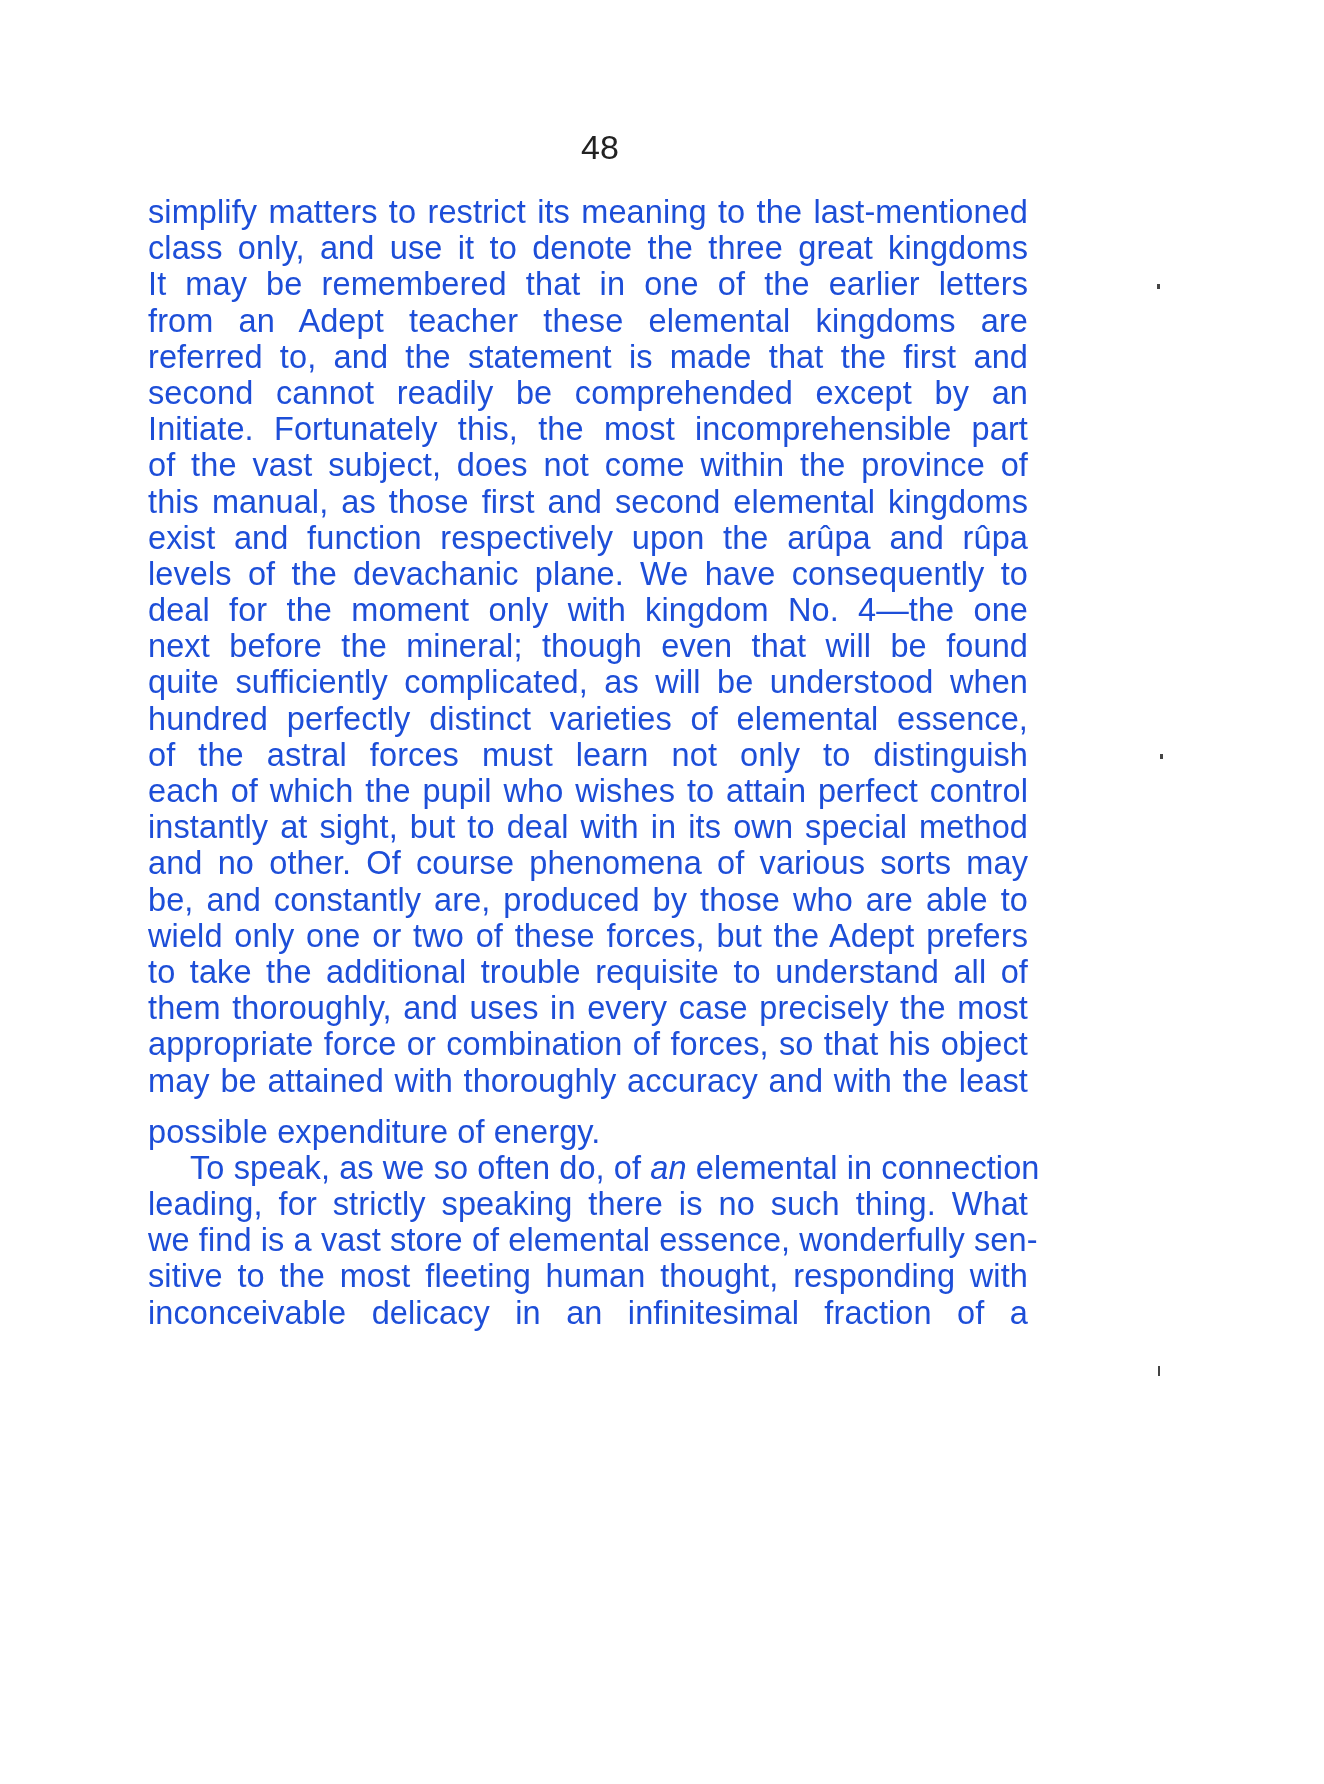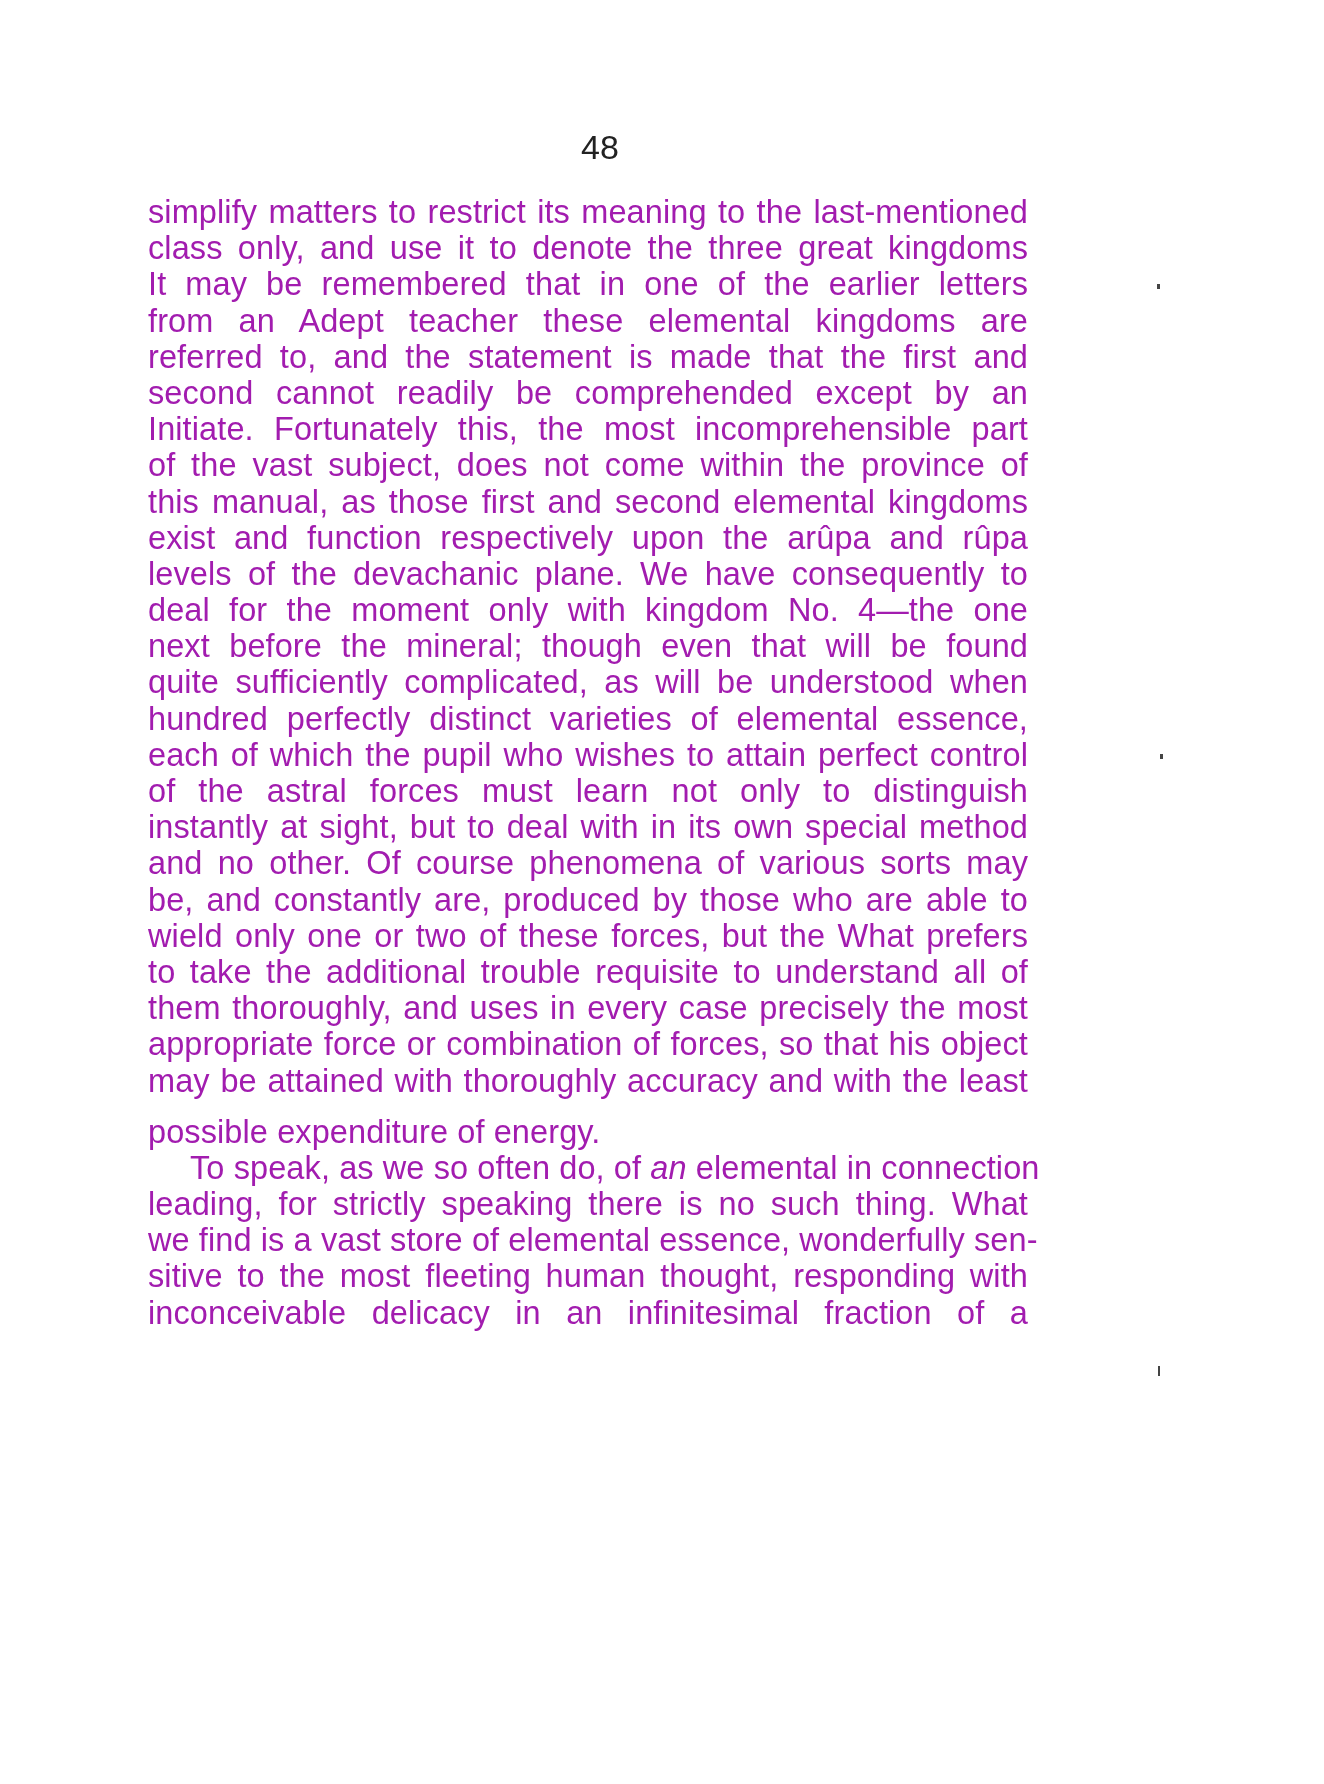--- a/index.html
+++ b/index.html
@@ -12,21 +12,21 @@
     .page-number {
       position: absolute; top: 112px; left: 0; width: 1200px;
       text-align: center; font-size: 34px; color: #222;
     }
     .text-block {
       position: absolute; left: 148px; top: 178px; width: 880px;
     }
     .line {
       display: block; font-size: 32.5px; line-height: 36.2px; height: 36.2px;
       text-align: justify; text-align-last: justify; white-space: nowrap;
-      letter-spacing: 0.1px; color: #a21caf;
+      letter-spacing: 0.1px; color: #1d4ed8;
     }
     .line.last { text-align-last: left; margin-top: 15px; }
     .line.indent { padding-left: 42px; box-sizing: border-box; }
     .margin-mark {
       position: absolute; background: #444; width: 3px; height: 5px;
     }
     em { font-style: italic; }
   </style>
 </head>
 <body>
@@ -42,26 +42,26 @@
       <div class="line">second cannot readily be comprehended except by an</div>
       <div class="line">Initiate. Fortunately this, the most incomprehensible part</div>
       <div class="line">of the vast subject, does not come within the province of</div>
       <div class="line">this manual, as those first and second elemental kingdoms</div>
       <div class="line">exist and function respectively upon the arûpa and rûpa</div>
       <div class="line">levels of the devachanic plane. We have consequently to</div>
       <div class="line">deal for the moment only with kingdom No. 4—the one</div>
       <div class="line">next before the mineral; though even that will be found</div>
       <div class="line">quite sufficiently complicated, as will be understood when</div>
       <div class="line">hundred perfectly distinct varieties of elemental essence,</div>
+      <div class="line">of the astral forces must learn not only to distinguish</div>
       <div class="line">each of which the pupil who wishes to attain perfect control</div>
-      <div class="line">of the astral forces must learn not only to distinguish</div>
       <div class="line">instantly at sight, but to deal with in its own special method</div>
       <div class="line">and no other. Of course phenomena of various sorts may</div>
       <div class="line">be, and constantly are, produced by those who are able to</div>
-      <div class="line">wield only one or two of these forces, but the What prefers</div>
+      <div class="line">wield only one or two of these forces, but the Adept prefers</div>
       <div class="line">to take the additional trouble requisite to understand all of</div>
       <div class="line">them thoroughly, and uses in every case precisely the most</div>
       <div class="line">appropriate force or combination of forces, so that his object</div>
       <div class="line">may be attained with thoroughly accuracy and with the least</div>
       <div class="line last">possible expenditure of energy.</div>
       <div class="line indent">To speak, as we so often do, of <em>an</em> elemental in connection</div>
       <div class="line">leading, for strictly speaking there is no such thing. What</div>
       <div class="line">we find is a vast store of elemental essence, wonderfully sen-</div>
       <div class="line">sitive to the most fleeting human thought, responding with</div>
       <div class="line">inconceivable delicacy in an infinitesimal fraction of a</div>

